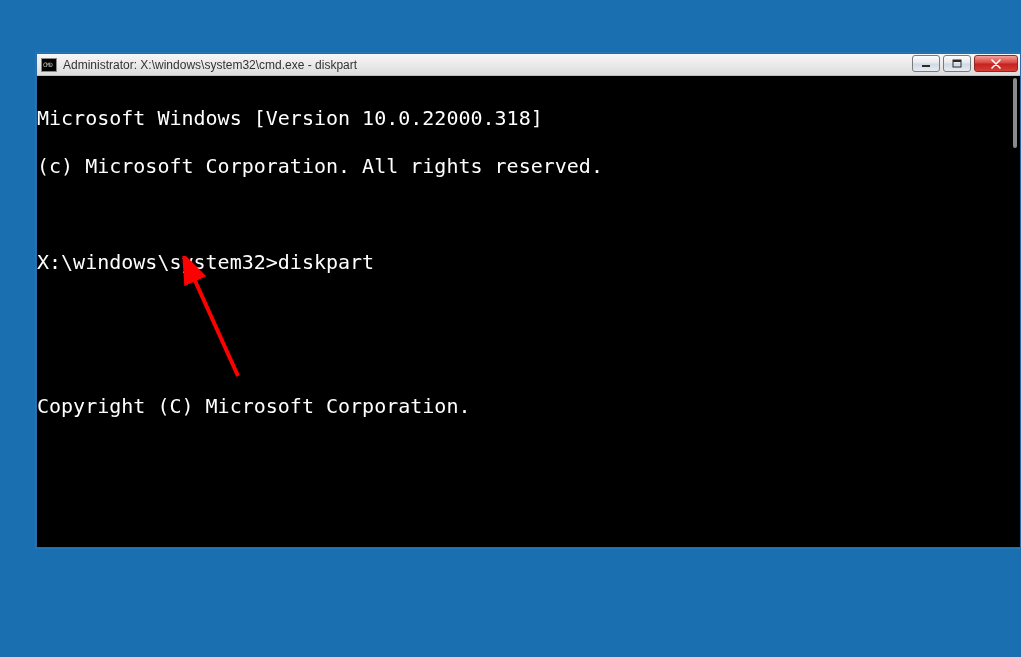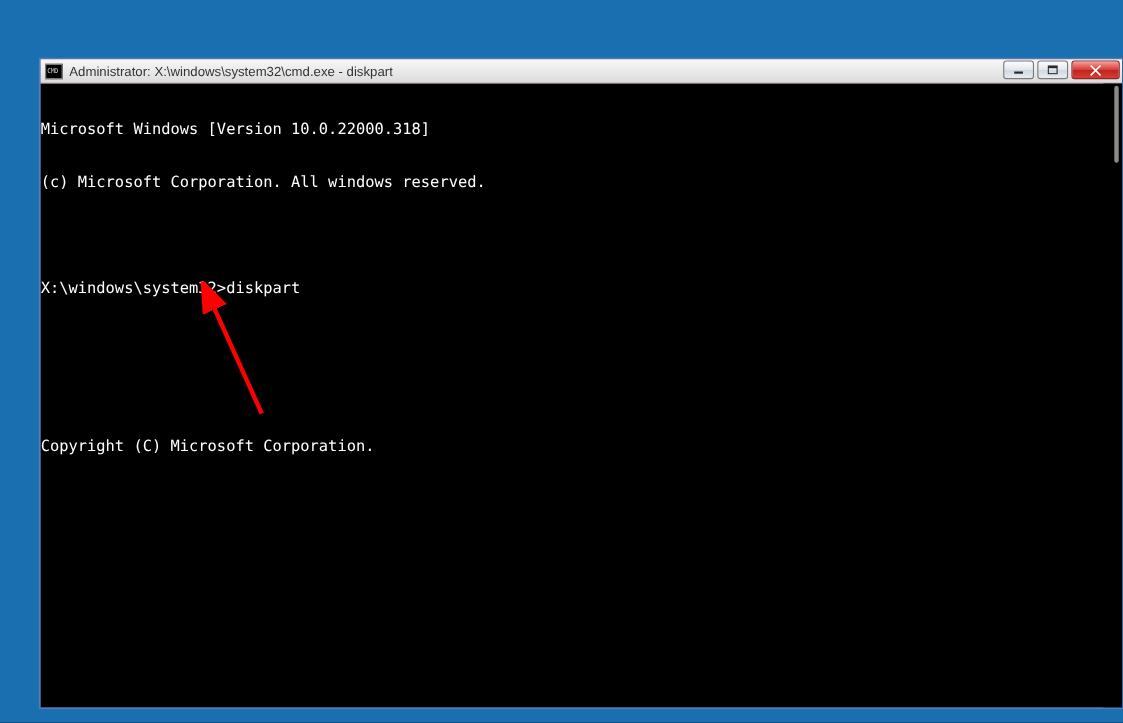--- a/index.html
+++ b/index.html
@@ -7,23 +7,23 @@
   body {
     background: #1a6fb0;
     font-family: "Segoe UI", Tahoma, sans-serif;
     position: relative;
   }
   .window {
     position: absolute;
     left: 36px;
     top: 53px;
     width: 985px;
-    height: 591px;
+    height: 495px;
     border: 1px solid #2a6aa8;
-    background: #f9a8d4;
+    background: #5eead4;
     box-shadow: 0 0 0 1px rgba(255,255,255,0.05);
   }
   .titlebar {
     height: 22px;
     background: linear-gradient(to bottom, #f7f7f7 0%, #eaeaea 50%, #dcdcdc 100%);
     border-bottom: 1px solid #bfbfbf;
     display: flex;
     align-items: center;
     position: relative;
     padding-left: 4px;
@@ -82,21 +82,21 @@
 
   .terminal-body {
     position: absolute;
     left: 0;
     top: 22px;
     right: 0;
     bottom: 0;
     background: #000;
     color: #ffffff;
     font-family: "Consolas", "Lucida Console", monospace;
-    font-size: 14px;
+    font-size: 20px;
     line-height: 16px;
     white-space: pre;
     padding: 2px 0 0 0;
     overflow: hidden;
   }
   .terminal-line { min-height: 16px; }
   .terminal-scrollbar {
     position: absolute;
     right: 0;
     top: 22px;
@@ -146,21 +146,21 @@
       <div class="win-btn close">
         <svg width="12" height="10" viewBox="0 0 12 10">
           <path d="M2 1 L10 9 M10 1 L2 9" stroke="#fff" stroke-width="1.6" stroke-linecap="round"></path>
         </svg>
       </div>
     </div>
   </div>
 
   <div class="terminal-body">
     <div class="terminal-line">Microsoft Windows [Version 10.0.22000.318]</div>
-    <div class="terminal-line">(c) Microsoft Corporation. All windows reserved.</div>
+    <div class="terminal-line">(c) Microsoft Corporation. All rights reserved.</div>
     <div class="terminal-line"></div>
     <div class="terminal-line">X:\windows\system32&gt;diskpart</div>
     <div class="terminal-line"></div>
     <div class="terminal-line"></div>
     <div class="terminal-line">Copyright (C) Microsoft Corporation.</div>
     <div class="terminal-line"></div>
     
   </div>
 
   <div class="terminal-scrollbar">

